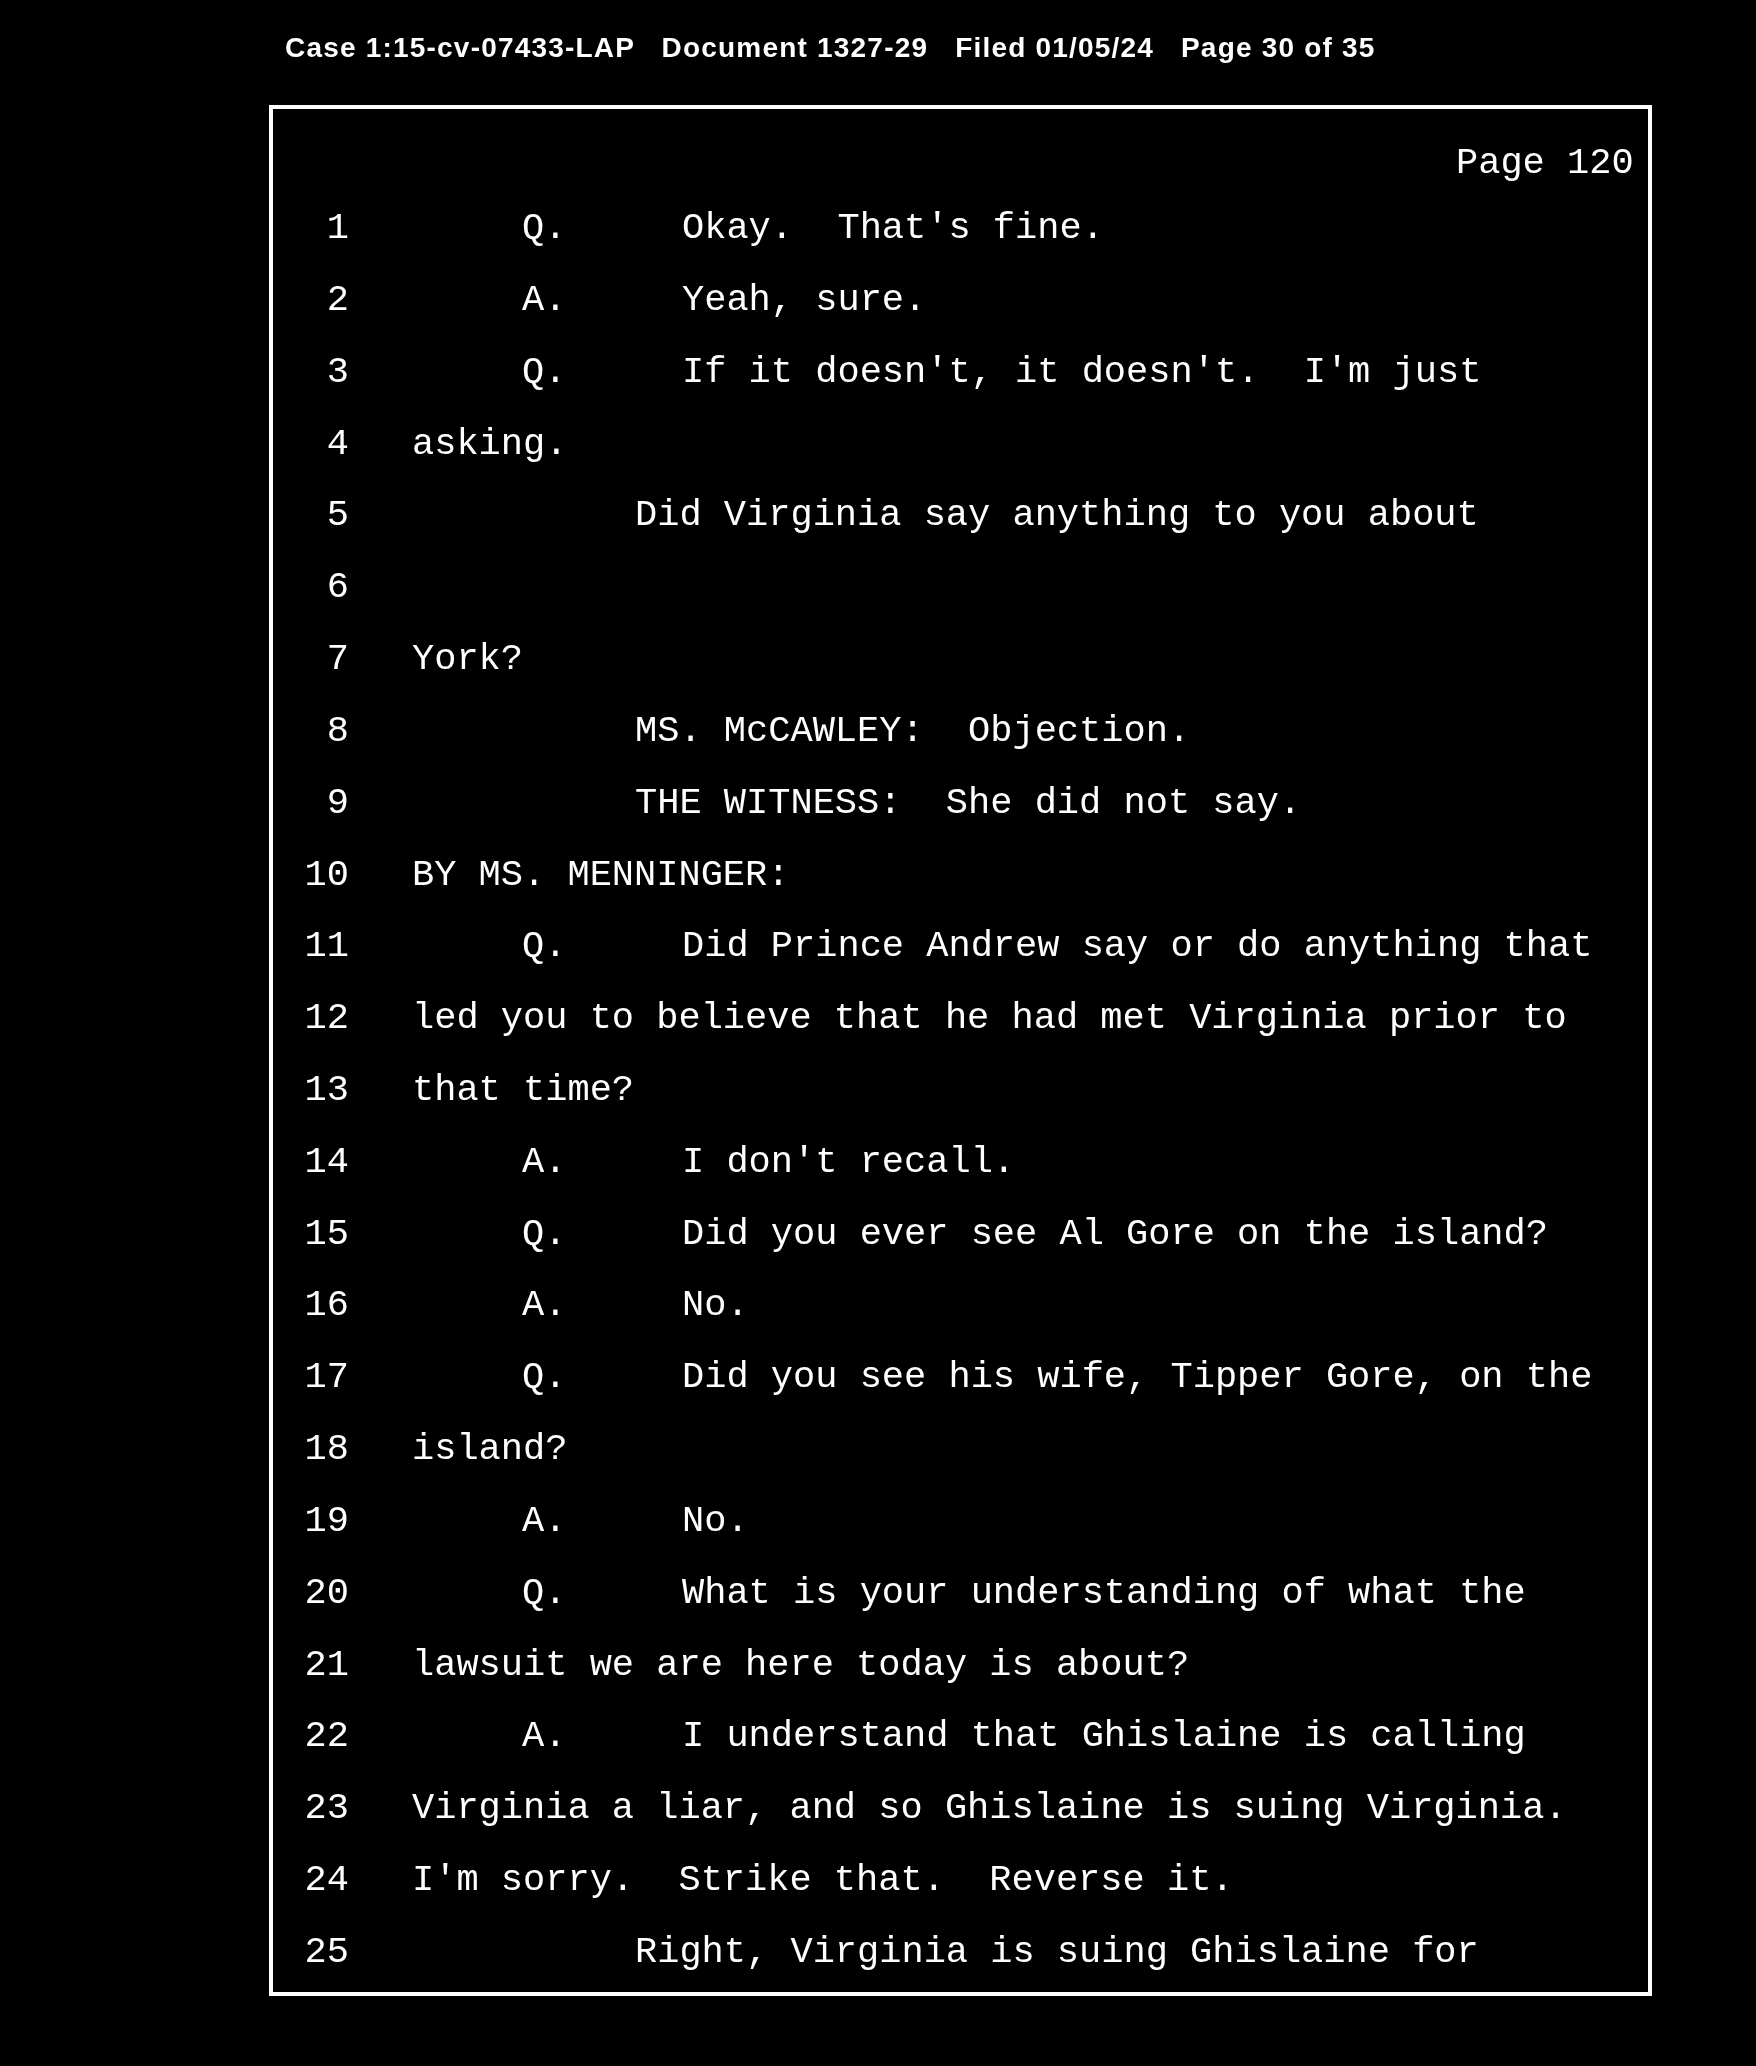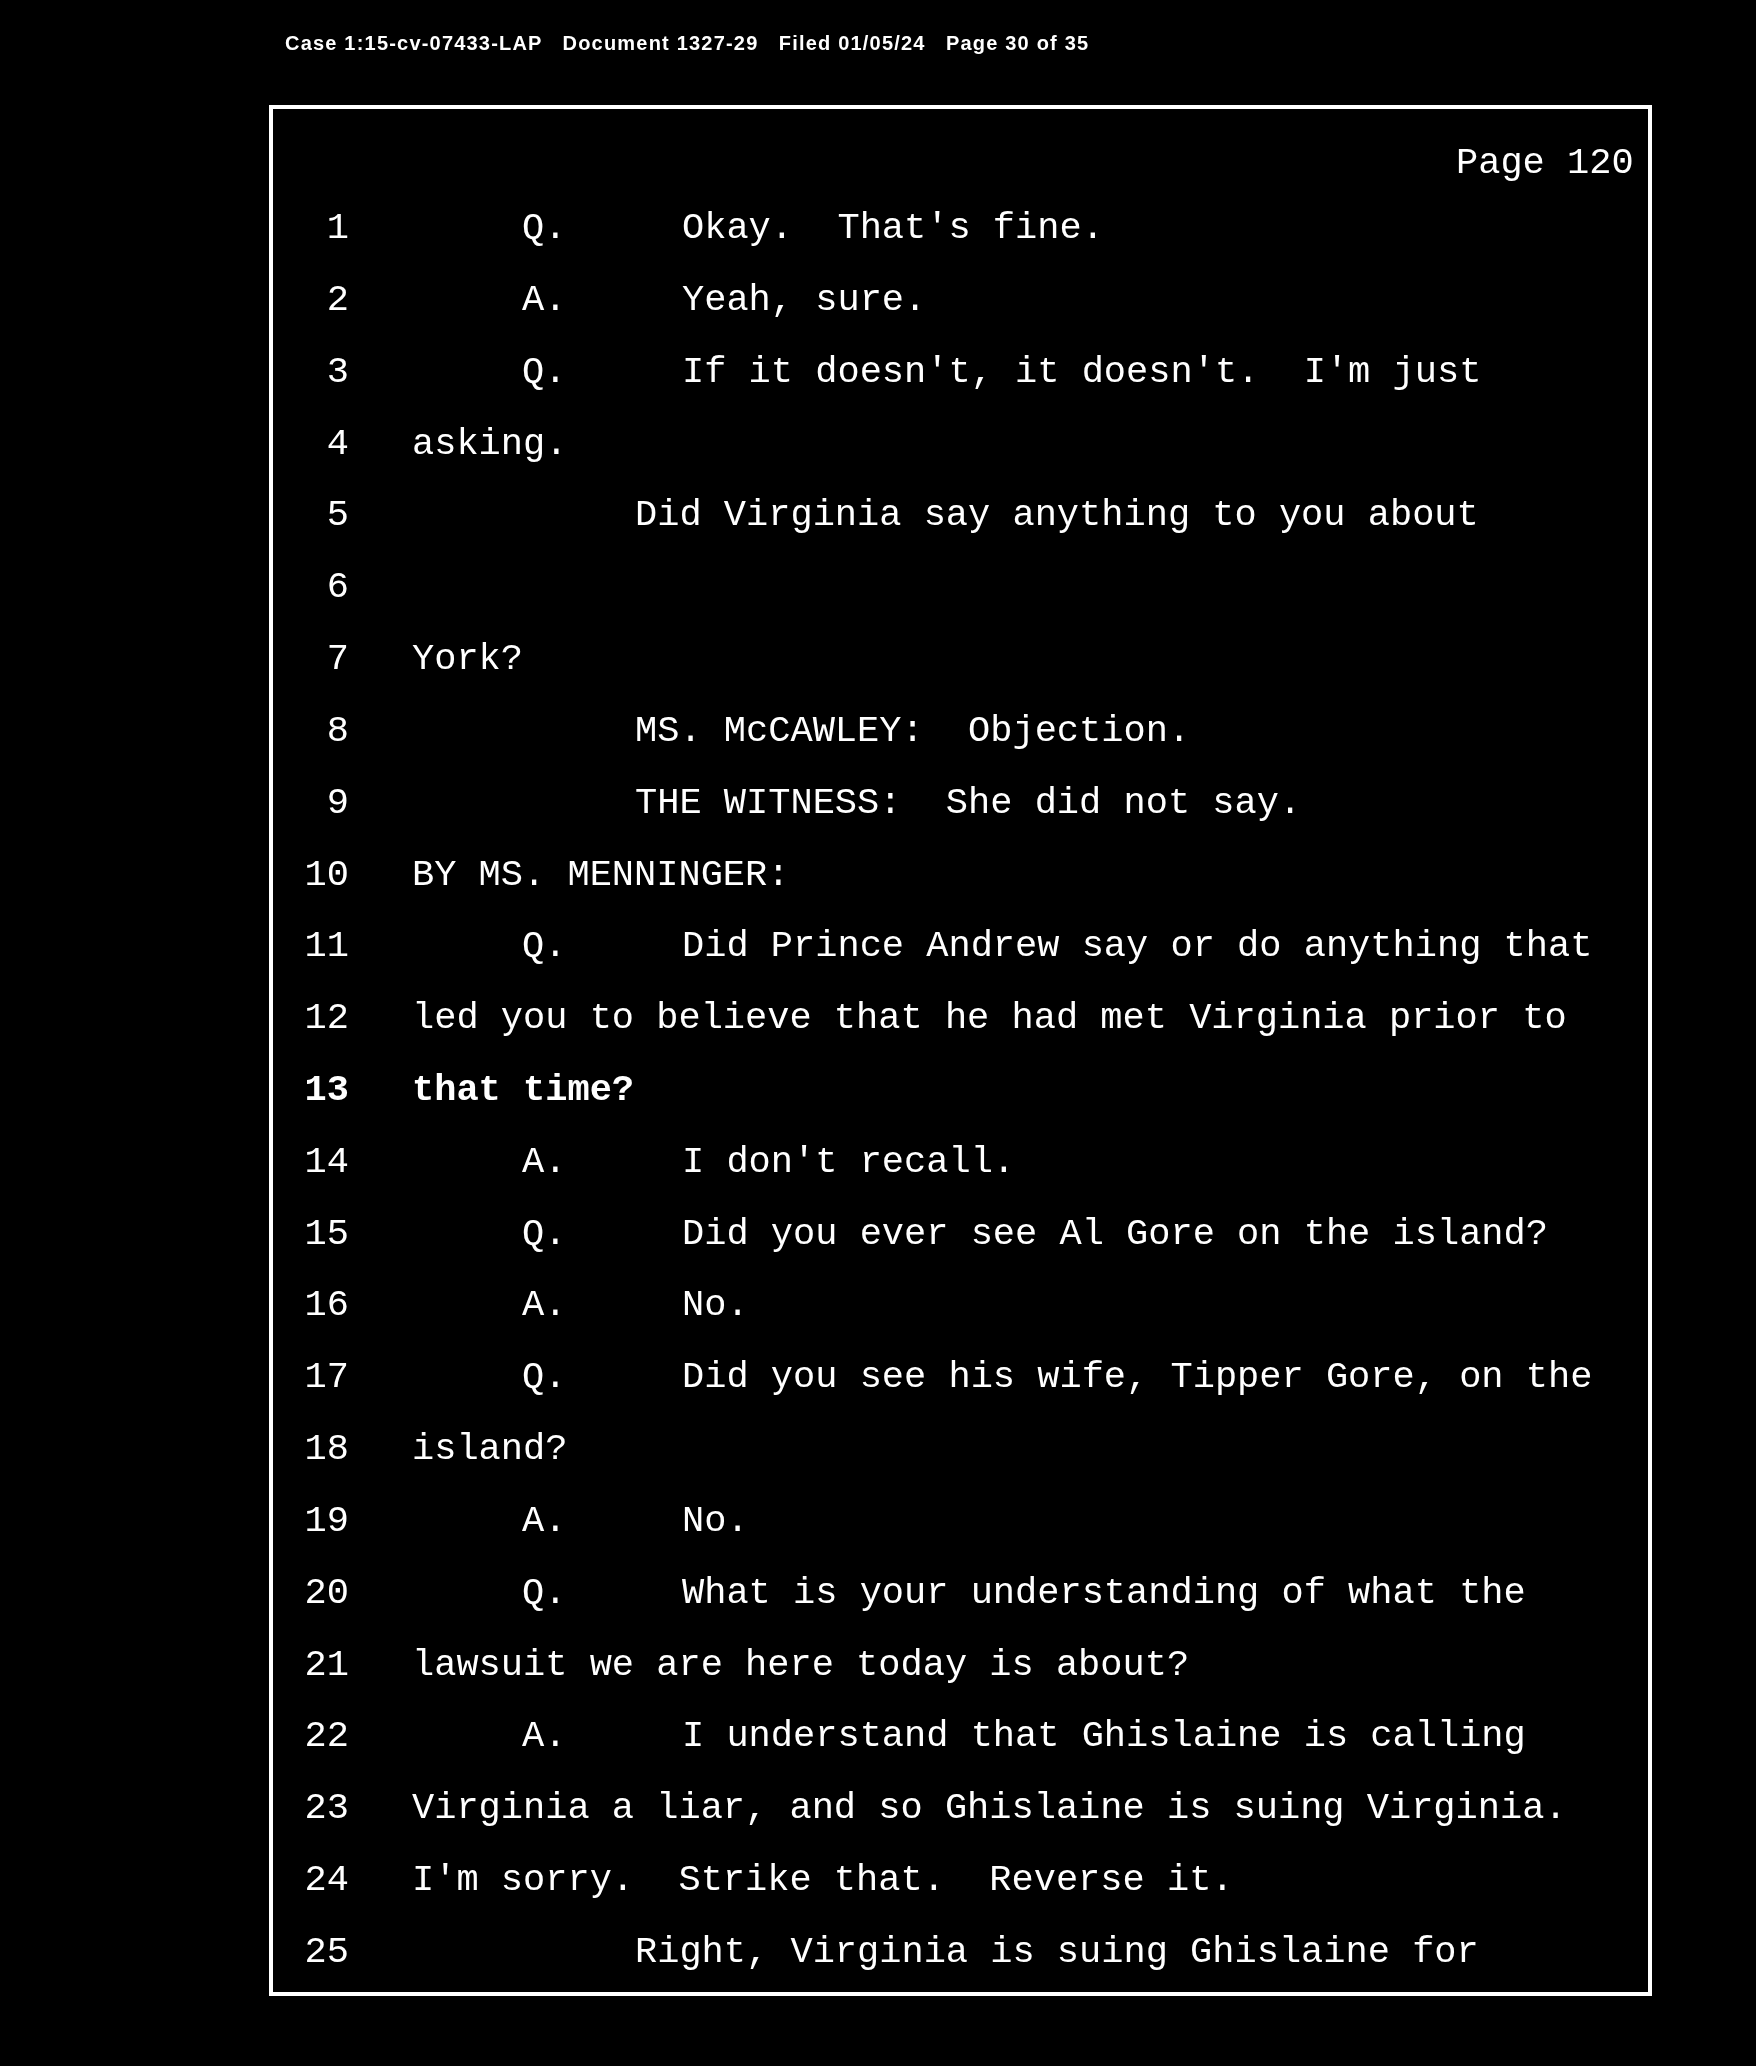--- a/index.html
+++ b/index.html
@@ -15,21 +15,21 @@
     overflow: hidden;
     font-family: "Liberation Mono", monospace;
   }
   
   .ecf-stamp {
     position: absolute;
     left: 285px;
     top: 32px;
     color: #ffffff;
     font-family: "Liberation Sans", sans-serif;
-    font-size: 20px;
+    font-size: 28px;
     font-weight: 700;
     letter-spacing: 1.2px;
     white-space: pre;
   }
   
   .transcript-box {
     position: absolute;
     left: 269px;
     top: 105px;
     width: 1383px;
@@ -91,21 +91,21 @@
       <div class="line" style="top: 350px;"><span class="num">3</span><span class="prefix">Q.</span><span class="text qa">If it doesn't, it doesn't.  I'm just</span></div>
       <div class="line" style="top: 422px;"><span class="num">4</span><span class="text cont">asking.</span></div>
       <div class="line" style="top: 493px;"><span class="num">5</span><span class="text indent">Did Virginia say anything to you about</span></div>
       <div class="line" style="top: 565px;"><span class="num">6</span></div>
       <div class="line" style="top: 637px;"><span class="num">7</span><span class="text cont">York?</span></div>
       <div class="line" style="top: 709px;"><span class="num">8</span><span class="text indent">MS. McCAWLEY:  Objection.</span></div>
       <div class="line" style="top: 781px;"><span class="num">9</span><span class="text indent">THE WITNESS:  She did not say.</span></div>
       <div class="line" style="top: 853px;"><span class="num">10</span><span class="text cont">BY MS. MENNINGER:</span></div>
       <div class="line" style="top: 924px;"><span class="num">11</span><span class="prefix">Q.</span><span class="text qa">Did Prince Andrew say or do anything that</span></div>
       <div class="line" style="top: 996px;"><span class="num">12</span><span class="text cont">led you to believe that he had met Virginia prior to</span></div>
-      <div class="line" style="top: 1068px; font-weight: bold;"><span class="num">13</span><span class="text cont">that time?</span></div>
+      <div class="line" style="top: 1068px;"><span class="num">13</span><span class="text cont">that time?</span></div>
       <div class="line" style="top: 1140px;"><span class="num">14</span><span class="prefix">A.</span><span class="text qa">I don't recall.</span></div>
       <div class="line" style="top: 1212px;"><span class="num">15</span><span class="prefix">Q.</span><span class="text qa">Did you ever see Al Gore on the island?</span></div>
       <div class="line" style="top: 1283px;"><span class="num">16</span><span class="prefix">A.</span><span class="text qa">No.</span></div>
       <div class="line" style="top: 1355px;"><span class="num">17</span><span class="prefix">Q.</span><span class="text qa">Did you see his wife, Tipper Gore, on the</span></div>
       <div class="line" style="top: 1427px; text-decoration: underline;"><span class="num">18</span><span class="text cont">island?</span></div>
       <div class="line" style="top: 1499px;"><span class="num">19</span><span class="prefix">A.</span><span class="text qa">No.</span></div>
       <div class="line" style="top: 1571px;"><span class="num">20</span><span class="prefix">Q.</span><span class="text qa">What is your understanding of what the</span></div>
       <div class="line" style="top: 1643px;"><span class="num">21</span><span class="text cont">lawsuit we are here today is about?</span></div>
       <div class="line" style="top: 1714px;"><span class="num">22</span><span class="prefix">A.</span><span class="text qa">I understand that Ghislaine is calling</span></div>
       <div class="line" style="top: 1786px;"><span class="num">23</span><span class="text cont">Virginia a liar, and so Ghislaine is suing Virginia.</span></div>

